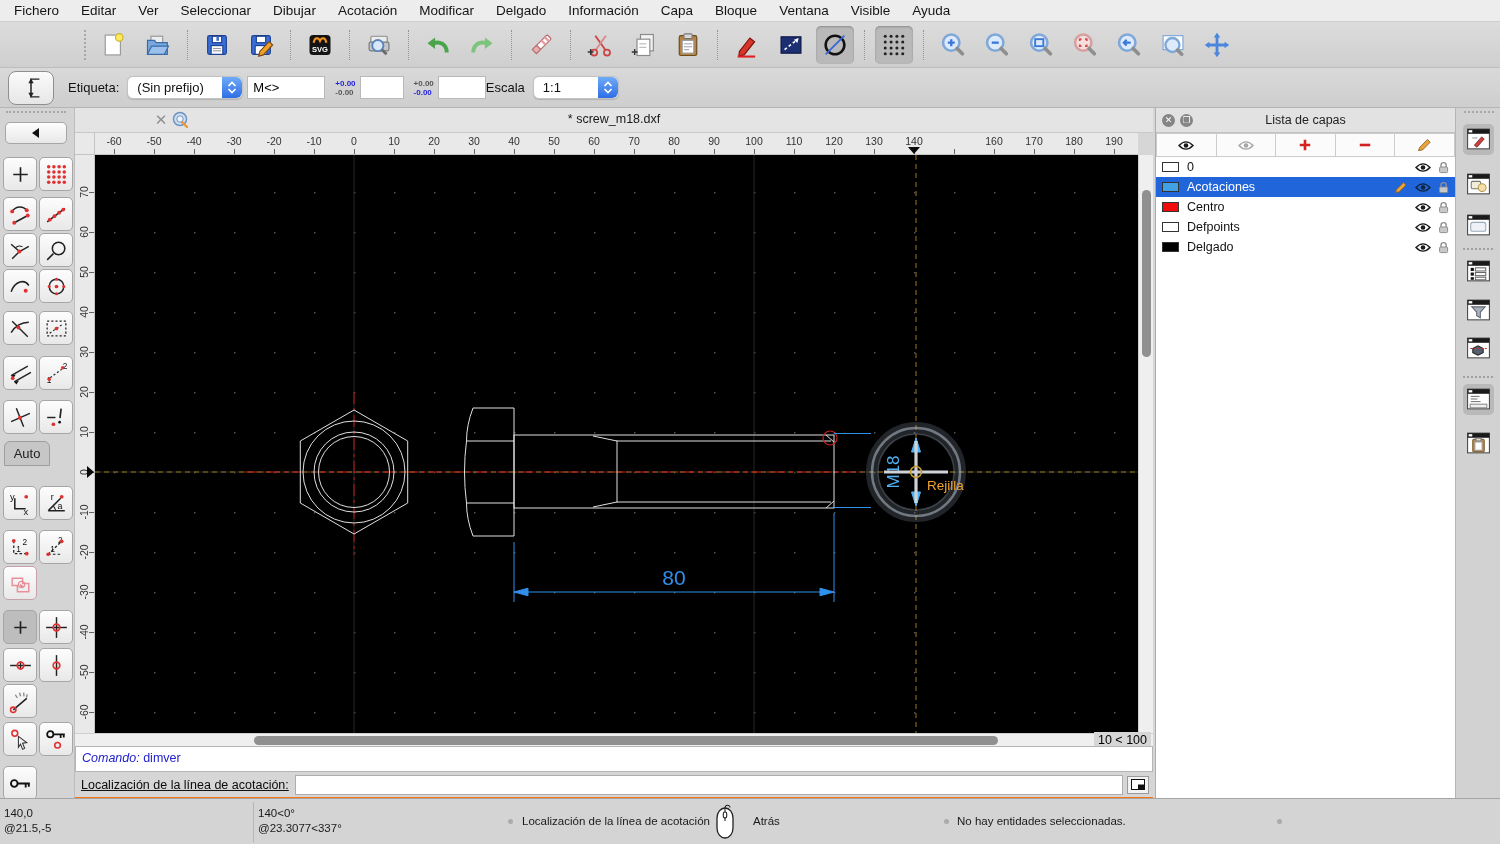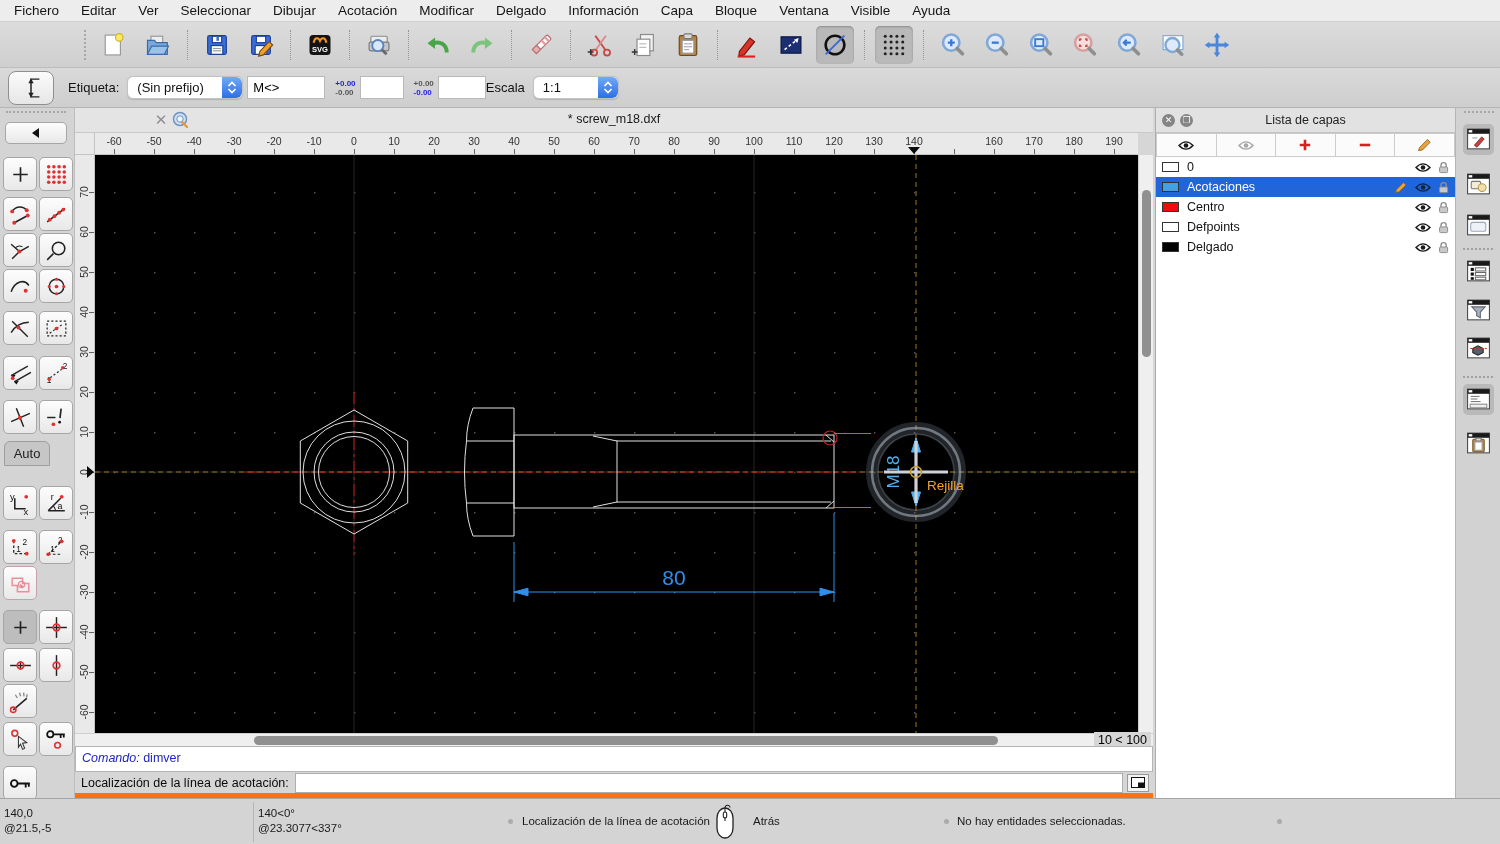--- a/index.html
+++ b/index.html
@@ -49,21 +49,21 @@
   .rlv{position:absolute;left:-6px;width:30px;height:12px;line-height:12px;text-align:center;font-size:10.5px;color:#333;transform:rotate(-90deg);}
   .rtv{position:absolute;right:0;width:5px;height:1px;background:#666;}
   .rml{position:absolute;right:0;width:0;height:0;border-top:6px solid transparent;border-bottom:6px solid transparent;border-left:7px solid #0a0a0a;}
   .canvas{position:absolute;left:95px;top:155px;width:1043px;height:578px;background:#000;}
   .vscroll{position:absolute;left:1138px;top:155px;width:15px;height:578px;background:#efefef;border-left:1px solid #cfcfcf;}
   .vthumb{position:absolute;left:2.5px;top:35px;width:9px;height:167px;background:#909090;border-radius:5px;}
   .hscrollrow{position:absolute;left:75px;top:733px;width:1078px;height:13px;background:#efefef;border-top:1px solid #cfcfcf;padding-left:8px;}
   .hthumb{position:absolute;left:179px;top:2px;width:744px;height:9px;background:#909090;border-radius:5px;}
   .gridstat{position:absolute;right:2px;top:-2px;font-size:12.5px;color:#000;background:#d6d6d6;padding:1px 4px;}
   .cmdhist{position:absolute;left:75px;top:746px;width:1078px;height:26px;background:#fff;border:1px solid #b5b5b5;font-size:12.5px;padding:4px 6px;color:#2222cc;}
-  .cmdrow{position:absolute;left:75px;top:772px;width:1078px;height:26px;background:#d6d6d6;display:flex;align-items:center;padding:0 4px 0 6px;border-bottom:5px solid #f97316;}
+  .cmdrow{position:absolute;left:75px;top:772px;width:1078px;height:26px;background:#d6d6d6;display:flex;align-items:center;padding:0 4px 0 6px;border-bottom:1px solid #f97316;text-decoration:underline;}
   .cmdrow .plabel{font-size:12.5px;color:#0a0a0a;margin-right:6px;white-space:nowrap;}
   .cmdrow input{flex:1;height:20px;background:#fff;border:1px solid #adadad;font-size:12.5px;padding:0 4px;font-family:"Liberation Sans",sans-serif;}
   .cmdbtn{width:22px;height:18px;background:#f2f2f2;border:1px solid #9a9a9a;margin-left:4px;display:flex;align-items:center;justify-content:center;}
 
   
   .lpanel{position:absolute;left:1155px;top:108px;width:300px;height:690px;background:#fff;border-left:1px solid #adadad;}
   .lphead{position:absolute;left:0;top:0;width:100%;height:25px;background:#e2e2e2;border-bottom:1px solid #c2c2c2;}
   .lptitle{position:absolute;left:0;top:5px;width:100%;text-align:center;font-size:12.5px;color:#222;}
   .circb{position:absolute;top:6px;width:13px;height:13px;border-radius:50%;background:#858585;color:#fff;font-size:9px;line-height:13px;text-align:center;}
   .lptools{position:absolute;left:0;top:25px;width:100%;height:24px;display:flex;}

